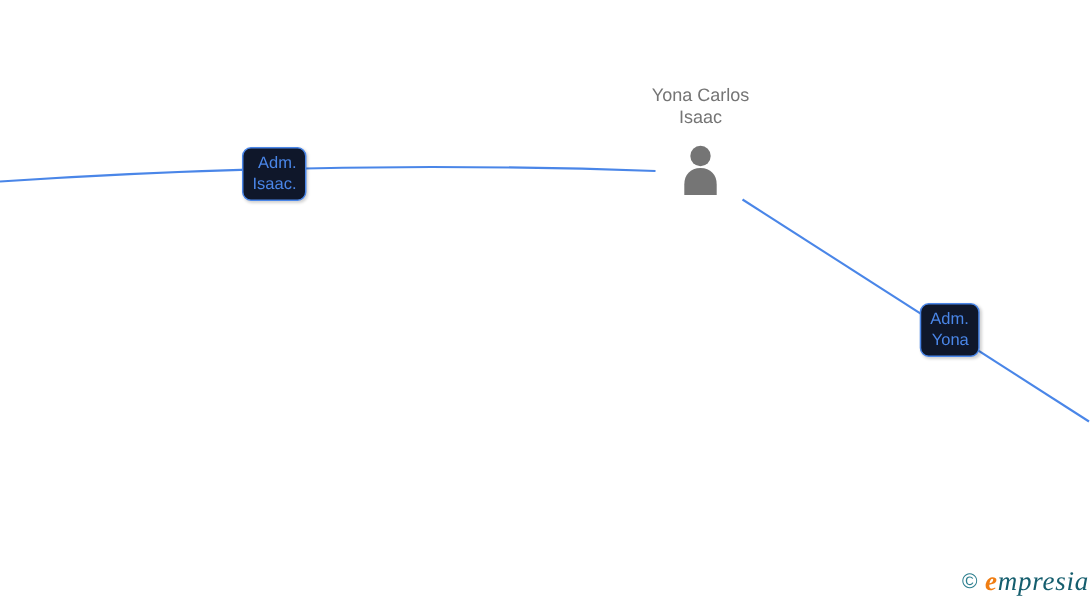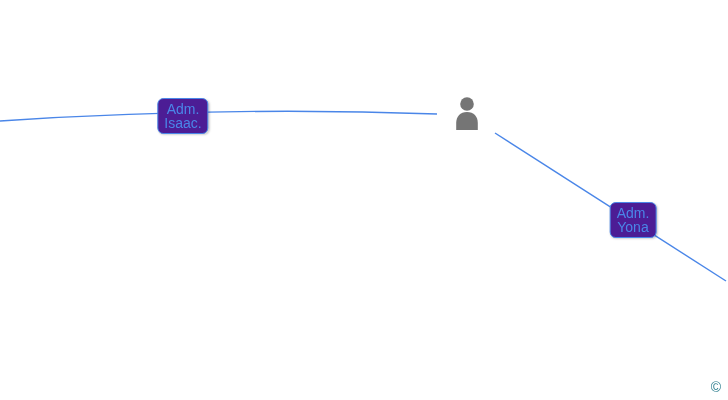--- a/index.html
+++ b/index.html
@@ -12,28 +12,28 @@
     font-family: "Liberation Sans", sans-serif;
   }
   #edges-svg {
     position: absolute;
     left: 0; top: 0;
     width: 728px; height: 400px;
   }
   .edge-label {
     position: absolute;
     transform: translate(-50%, -50%);
-    background: #4c1d95;
+    background: #0f172a;
     border: 1.5px solid #4a86e8;
     border-radius: 6px;
     box-shadow: 1px 1px 2px rgba(0,0,0,0.18);
     padding: 3px 6px;
-    text-align: center;
+    text-align: right;
     color: #4a86e8;
-    font-size: 14px;
+    font-size: 11px;
     line-height: 14px;
     white-space: nowrap;
     cursor: pointer;
   }
   .edge-label span { display: block; }
   #label-adm-mancom { left: 183px; top: 116px; }
   #label-adm-unico  { left: 633px; top: 220px; }
   .node {
     position: absolute;
     left: 467px; top: 56px;
@@ -94,26 +94,31 @@
     <span>Isaac.</span>
   </div>
 
   <div class="edge-label" id="label-adm-unico">
     <span>Adm.</span>
     <span>Yona</span>
   </div>
 
   <div class="node">
     <div class="node-name">
+      <span style="display:block;">Yona Carlos</span>
+      <span style="display:block;">Isaac</span>
     </div>
     <svg class="node-icon" viewBox="0 0 30 34" xmlns="http://www.w3.org/2000/svg">
       <g fill="#757575">
         <circle cx="15" cy="8" r="6.8"></circle>
         <path d="M15 16 C 8.2 16 4.2 20.6 4.2 27 L4.2 34 L25.8 34 L25.8 27 C25.8 20.6 21.8 16 15 16 Z"></path>
       </g>
     </svg>
   </div>
 
   <div id="logo">
     <span class="logo-copyright">©</span>
+    <span class="logo-word">
+      <span class="logo-initial">e</span><span class="logo-rest">mpresia</span>
+    </span>
   </div>
 
 </div>
 
 </body></html>

